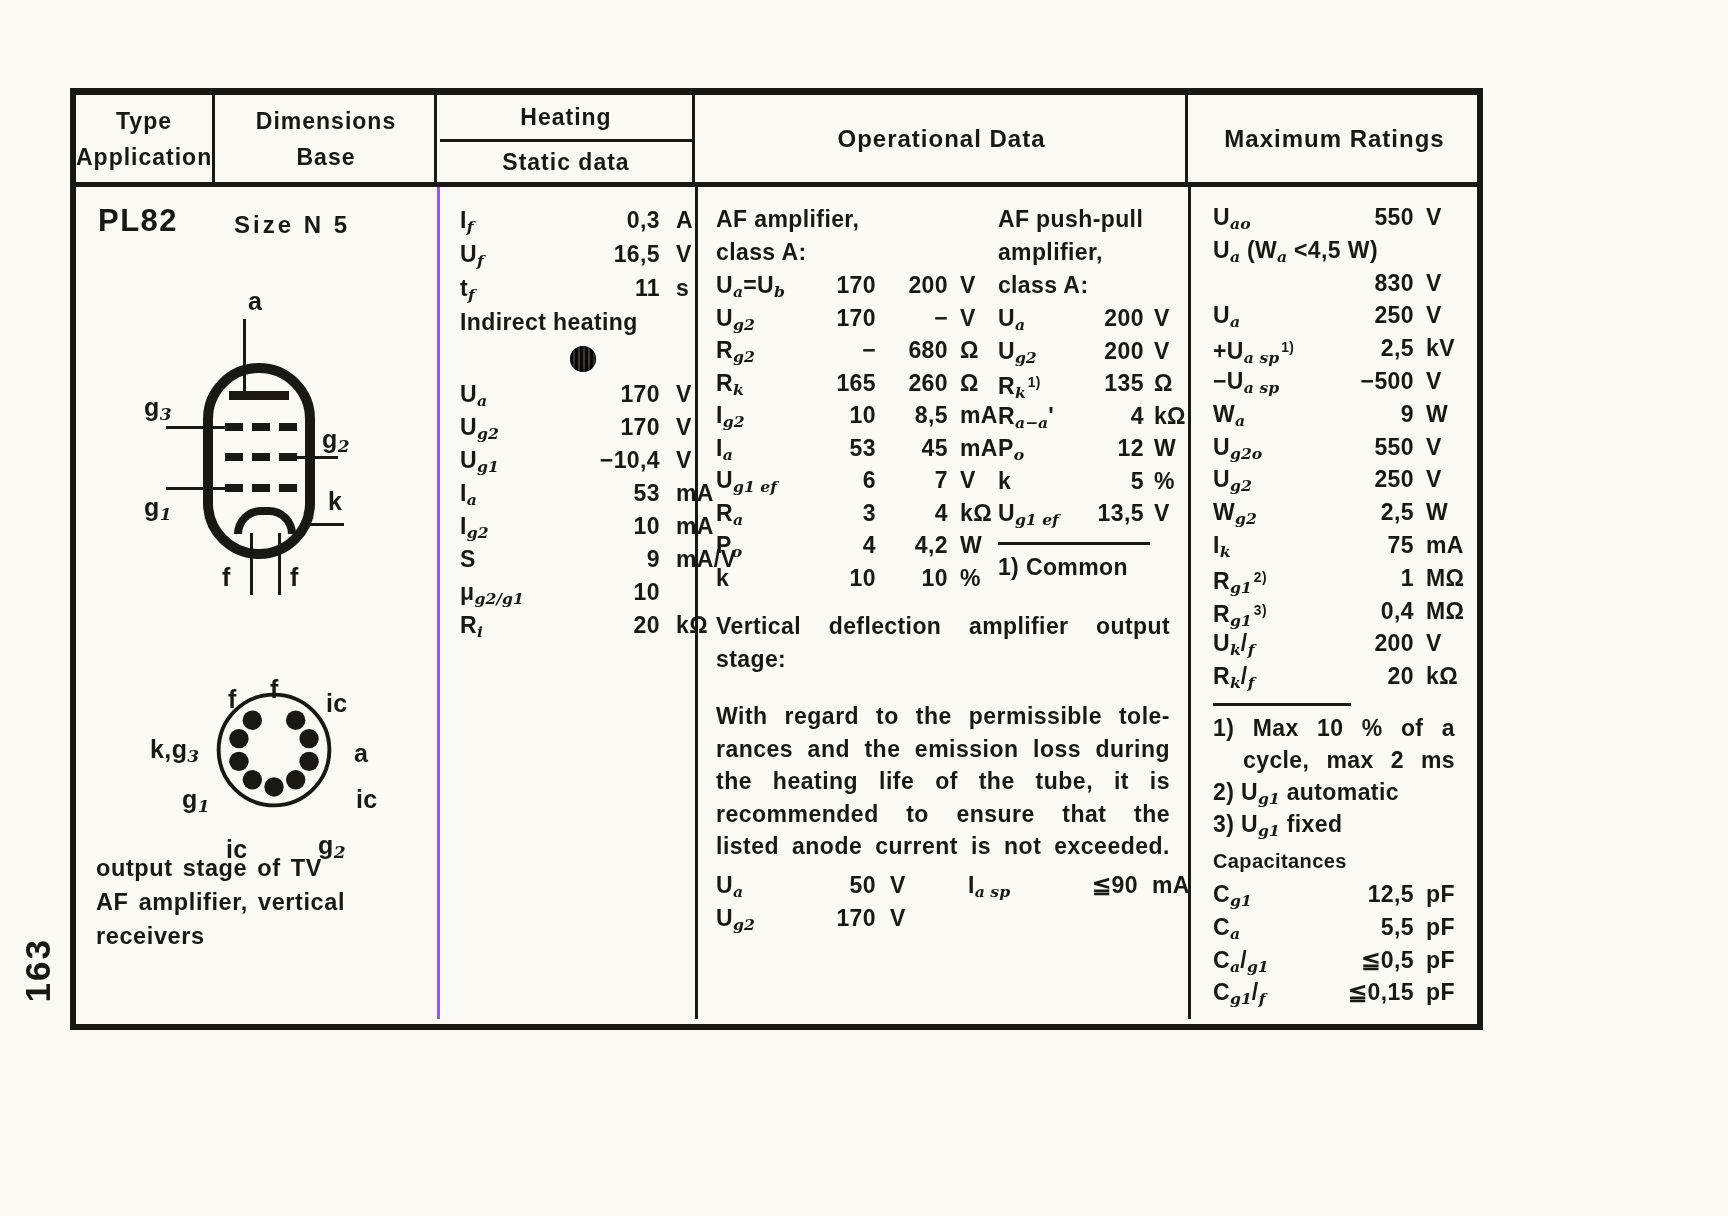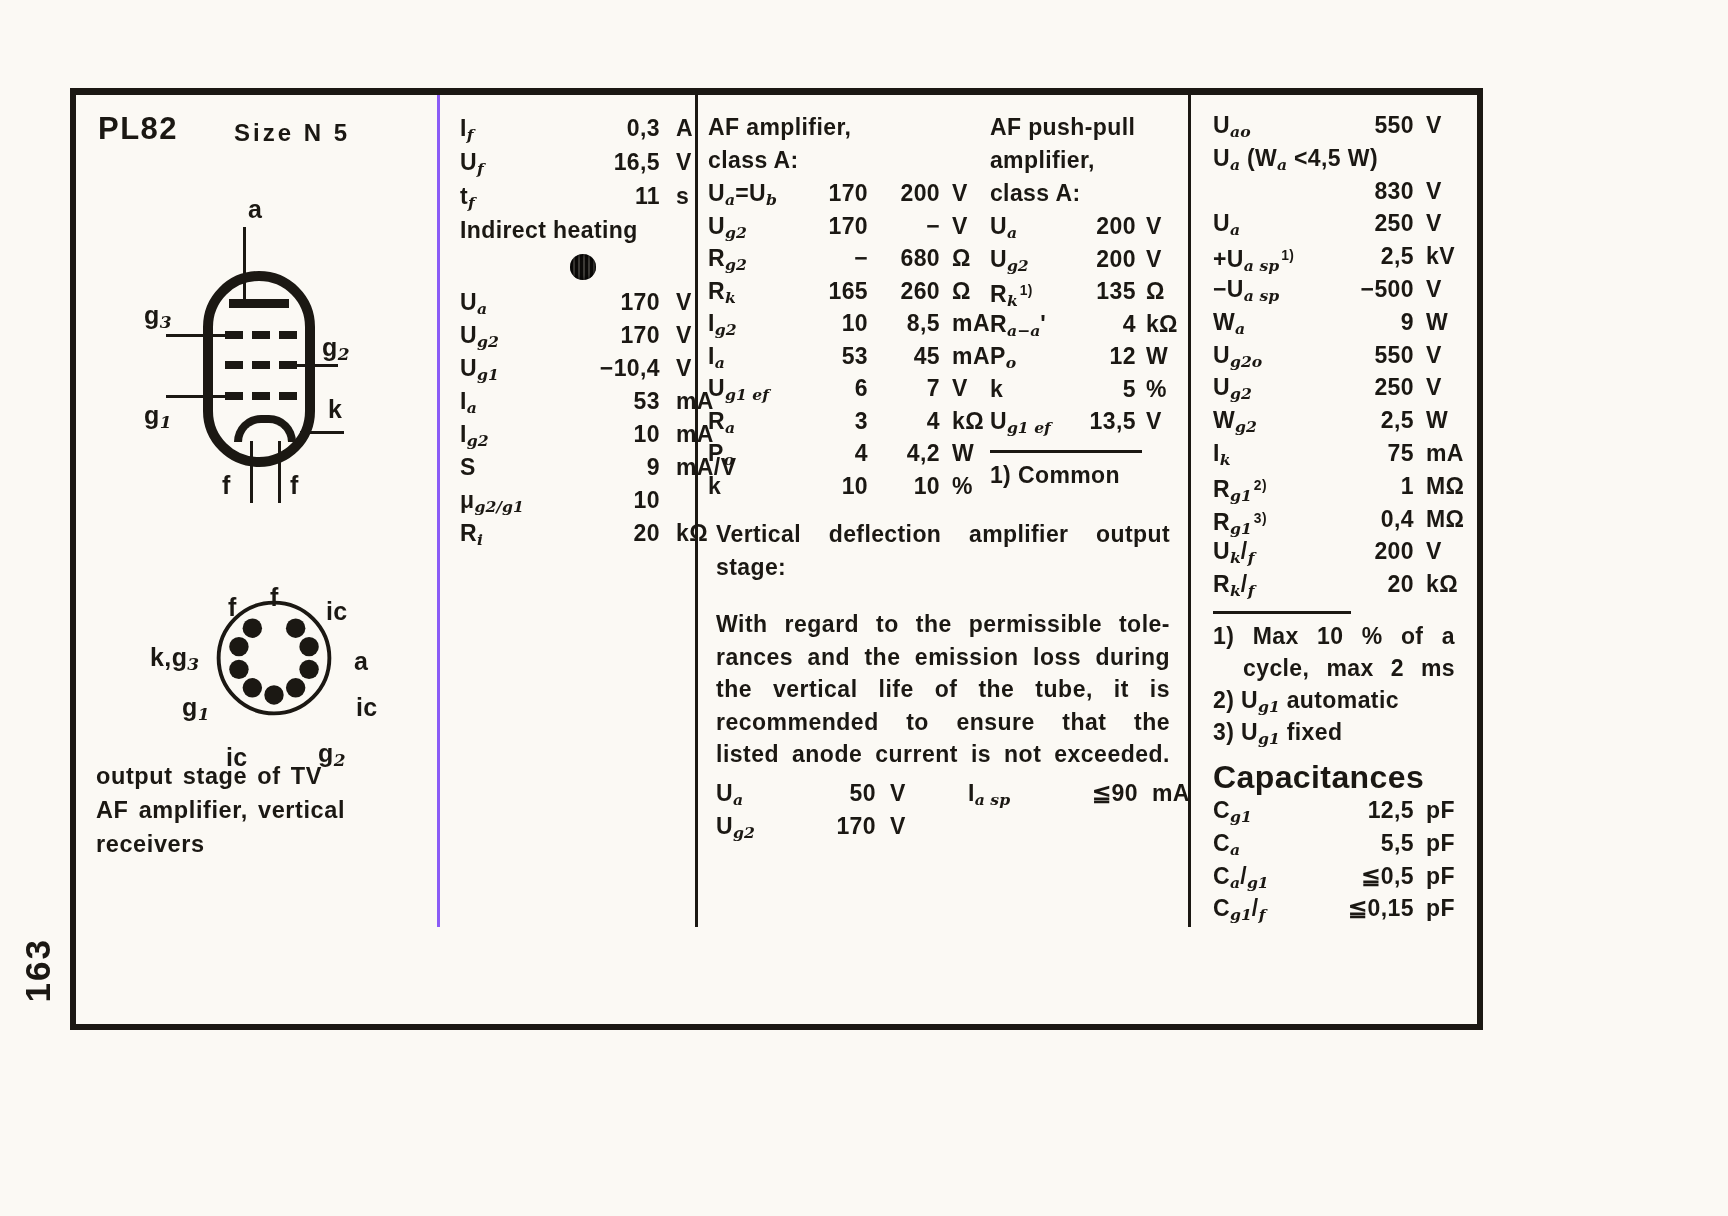--- a/index.html
+++ b/index.html
@@ -80,21 +80,21 @@
   .col-heat .row { display:grid; grid-template-columns:92px 108px 1fr; height:34px; line-height:34px; }
   .col-heat .static-rows .row { height:33px; line-height:33px; }
   .row .val { text-align:right; }
   .row .unit { padding-left:16px; }
   .heat-note { height:34px; line-height:34px; }
   .dot { width:26px; height:26px; border-radius:50%; margin:7px 0 6px 110px;
          background:repeating-linear-gradient(90deg,#0b0a08 0 3px,#3c3a36 3px 5px); box-shadow:inset 0 0 5px #000; }
   .static-rows { margin-top:4px; }
 
   
-  .op-top { display:flex;justify-content:center; }
+  .op-top { display:flex; }
   .op-left { width:284px; }
   .op-right { flex:1; }
   .op-title div { height:33px; line-height:33px; }
   .op-left .row { display:grid; grid-template-columns:116px 44px 72px 1fr; height:32.5px; line-height:32.5px; }
   .op-left .row .v1, .op-left .row .v2 { text-align:right; }
   .op-left .row .unit { padding-left:12px; }
   .op-right .row { display:grid; grid-template-columns:96px 50px 1fr; height:32.5px; line-height:32.5px; }
   .op-right .row .unit { padding-left:10px; }
   .pp-rule { width:152px; border-top:3px solid #1b1813; margin:12px 0 6px; }
   .pp-foot { height:32px; line-height:32px; }
@@ -111,31 +111,51 @@
 
   
   .col-max .row { display:grid; grid-template-columns:1fr 84px 56px; height:32.8px; line-height:32.8px; }
   .col-max .row .lbl { white-space:nowrap; }
   .col-max .row .unit { padding-left:12px; }
   .max-rule { width:138px; border-top:3px solid #1b1813; margin:10px 0 6px; }
   .notes { width:248px; }
   .note-line { height:32px; line-height:32px; }
   .notes div:nth-of-type(-n+2) { text-align:justify; text-align-last:justify; padding-right:6px; }
   .notes div:nth-of-type(2) { padding-left:30px; }
-  .cap-title { height:34px; line-height:34px; margin-top:12px; font-size:32px; }
+  .cap-title { height:34px; line-height:34px; margin-top:4px; font-size:20px; }
 </style>
 </head>
 <body>
 
 <div class="page">
 
   <div class="pageno">163</div>
 
   <div class="dtable">
 
+    <div class="thead">
+      <div class="th th-type">
+        <div>Type</div>
+        <div>Application</div>
+      </div>
+      <div class="th th-dim">
+        <div>Dimensions</div>
+        <div>Base</div>
+      </div>
+      <div class="th th-heat">
+        <div class="heatline">Heating</div>
+        <div class="statline">Static data</div>
+      </div>
+      <div class="th th-op">
+        <div>Operational Data</div>
+      </div>
+      <div class="th th-max">
+        <div>Maximum Ratings</div>
+      </div>
+    </div>
 
     <div class="tbody">
 
       <div class="col col-left">
         <div class="tube-type">PL82</div>
         <div class="tube-size">Size N 5</div>
 
         <span class="slab s-a">a</span>
         <div class="shape a-lead"></div>
         <div class="envelope"></div>
@@ -404,21 +424,21 @@
           <div class="vd-title">
             <div class="just">Vertical deflection amplifier output</div>
             <div>stage:</div>
           </div>
           <div class="vd-para">
 
               <div class="vd-line just">With regard to the permissible tole-</div>
 
               <div class="vd-line just">rances and the emission loss during</div>
 
-              <div class="vd-line just">the vertical life of the tube, it is</div>
+              <div class="vd-line just">the heating life of the tube, it is</div>
 
               <div class="vd-line just">recommended to ensure that the</div>
 
               <div class="vd-line just">listed anode current is not exceeded.</div>
             </div>
           <div class="vd-row1">
             <span class="lbl">U<sub>a</sub></span>
             <span class="val">50</span>
             <span class="unit">V</span>
             <span class="lbl2">I<sub>a sp</sub></span>

